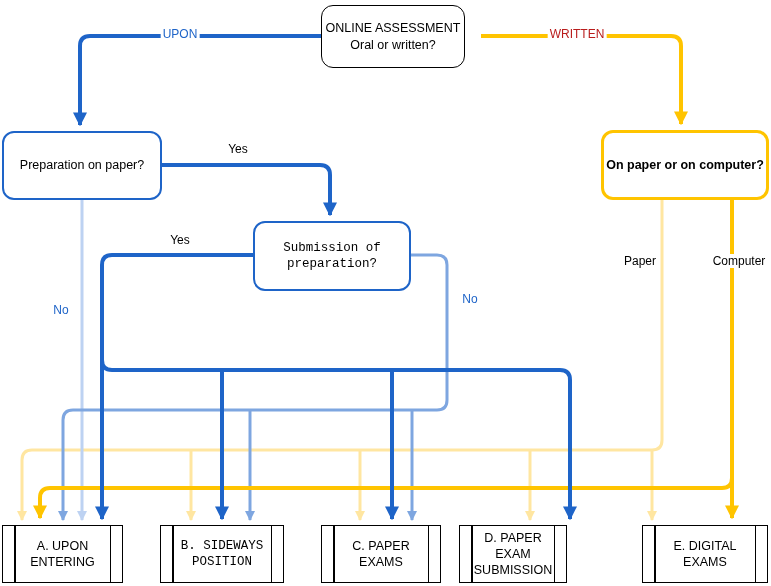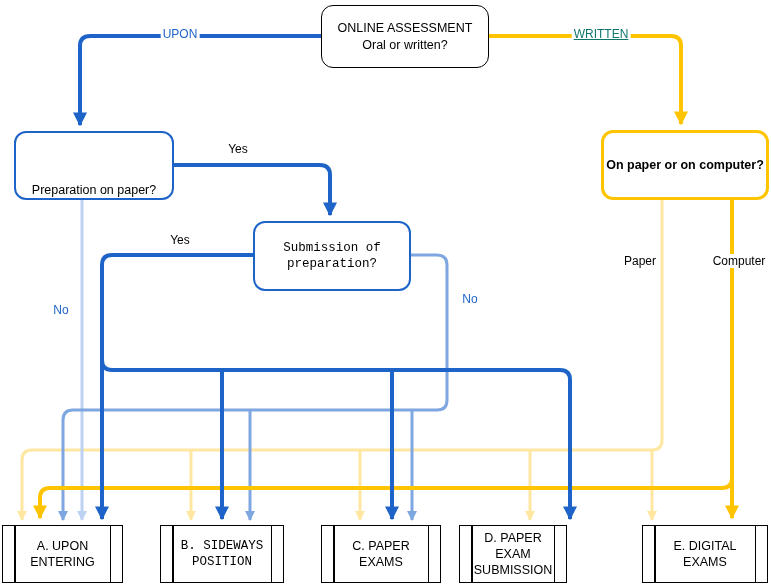--- a/index.html
+++ b/index.html
@@ -7,22 +7,22 @@
     position:relative;width:771px;height:586px;background:#ffffff;overflow:hidden;
     font-family:"Liberation Sans","DejaVu Sans",sans-serif;color:#000;
   }
   #wires{position:absolute;left:0;top:0;width:771px;height:586px;}
   .node{
     position:absolute;box-sizing:border-box;background:#fff;
     display:flex;flex-direction:column;align-items:center;justify-content:center;
     text-align:center;font-size:12.5px;line-height:1.3;
   }
   .rounded{border-radius:12px;}
-  .node-start{left:321px;top:5px;width:168px;height:63px;border:1.5px solid #000;}
-  .node-prep{left:14px;top:131px;width:160px;height:69px;justify-content:flex-end;}
+  .node-start{left:321px;top:5px;width:144px;height:63px;border:1.5px solid #000;}
+  .node-prep{left:2px;top:131px;width:160px;height:69px;}
   .node-sub{left:253px;top:221px;width:158px;height:70px;font-family:Liberation Mono, monospace;}
   .node-poc{left:601px;top:130px;width:168px;height:70px;}
   .process{
     position:absolute;top:525px;height:58px;box-sizing:border-box;
     border:1.5px solid #000;background:#fff;
     display:flex;align-items:center;justify-content:center;
     text-align:center;font-size:12.5px;line-height:1.3;
   }
   .process::before,.process::after{
     content:"";position:absolute;top:0;bottom:0;width:1.5px;background:#000;
@@ -125,21 +125,21 @@
     <span class="plabel">C. PAPER EXAMS</span>
   </div>
   <div class="process proc-d">
     <span class="plabel">D. PAPER EXAM SUBMISSION</span>
   </div>
   <div class="process proc-e">
     <span class="plabel">E. DIGITAL EXAMS</span>
   </div>
 
   <span class="edge-label" style="left:180px;top:34px;color:#1E64C8;">UPON</span>
-  <span class="edge-label" style="left:601px;top:34px;color:#0f766e;text-decoration:underline;">WRITTEN</span>
+  <span class="edge-label" style="left:577px;top:34px;color:#b91c1c;">WRITTEN</span>
   <span class="edge-label" style="left:238px;top:149px;">Yes</span>
   <span class="edge-label" style="left:61px;top:310px;color:#1E64C8;">No</span>
   <span class="edge-label" style="left:180px;top:240px;">Yes</span>
   <span class="edge-label" style="left:470px;top:299px;color:#1E64C8;">No</span>
   <span class="edge-label" style="left:640px;top:261px;">Paper</span>
   <span class="edge-label" style="left:701px;top:261px;margin-left:38px;">Computer</span>
 
 </div>
 
 </body></html>

